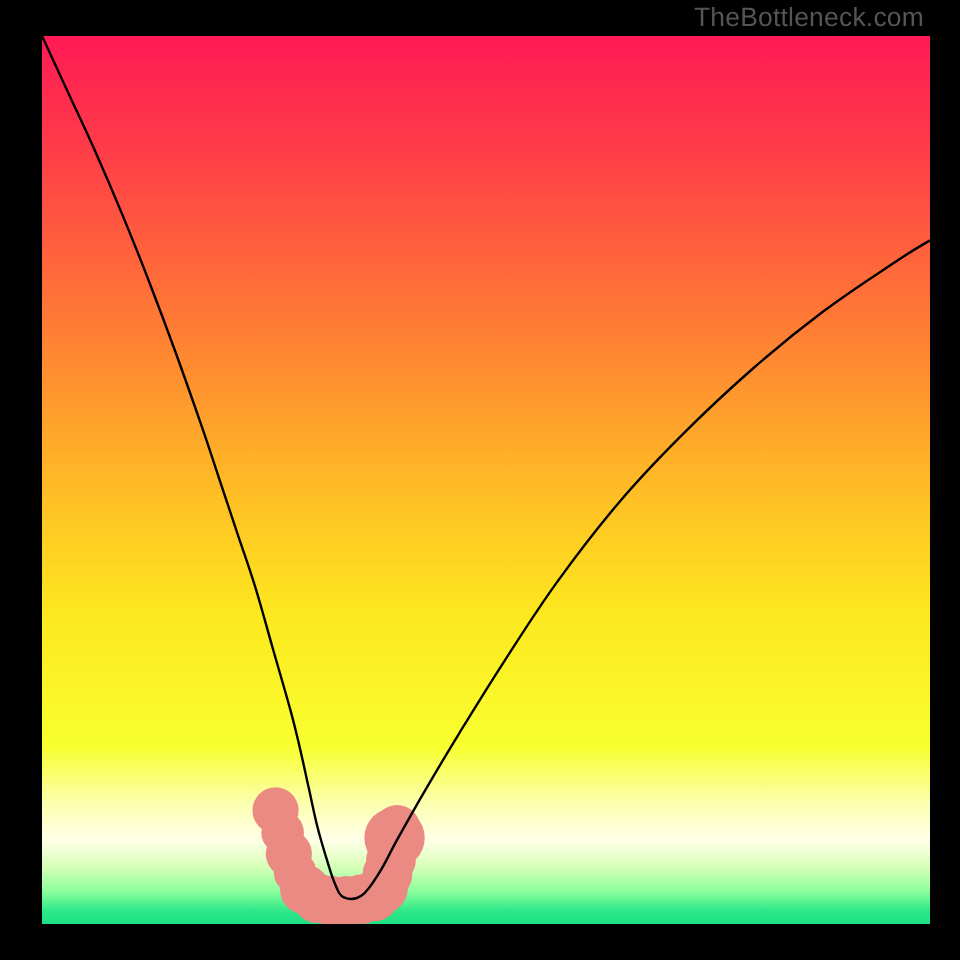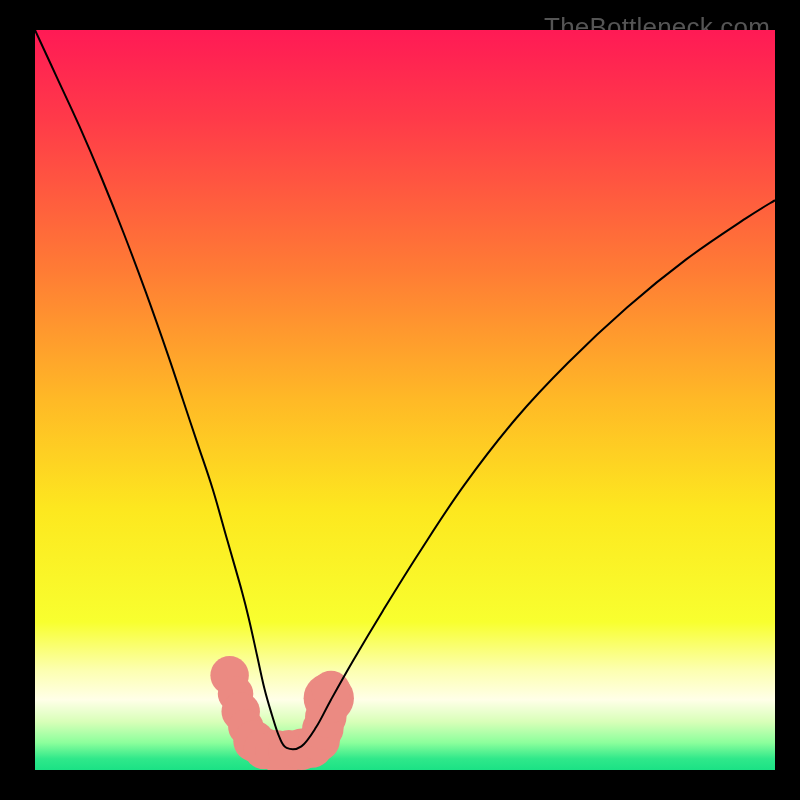--- a/index.html
+++ b/index.html
@@ -12,24 +12,24 @@
   }
   .plot {
     position: absolute;
     left: 35px;
     top: 30px;
     width: 740px;
     height: 740px;
   }
   .watermark {
     position: absolute;
-    top: 12px;
+    top: 2px;
     right: 30px;
     font-family: Arial, Helvetica, sans-serif;
-    font-size: 26px;
+    font-size: 22px;
     color: #555;
     letter-spacing: 0.2px;
   }
   svg { display: block; }
 </style>
 </head>
 <body>
 
 <div class="frame">
   <div class="watermark">TheBottleneck.com</div>

